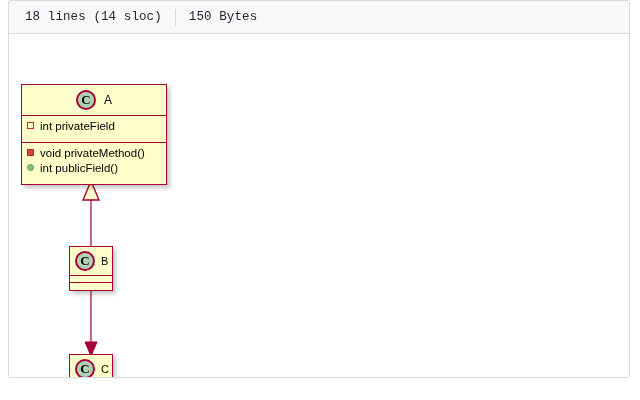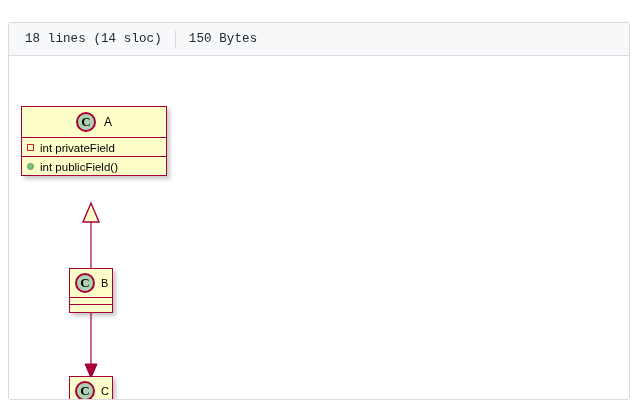--- a/index.html
+++ b/index.html
@@ -11,21 +11,21 @@
     height: 400px;
     background: #ffffff;
     font-family: "Liberation Sans", sans-serif;
     overflow: hidden;
   }
 
   
   .file-view {
     position: absolute;
     left: 8px;
-    top: 22px;
+    top: 0;
     width: 622px;
     height: 378px;
     border: 1px solid #d8dade;
     border-radius: 3px;
     box-sizing: border-box;
     background: #ef4444;
   }
 
   .file-header {
     height: 33px;
@@ -80,21 +80,21 @@
     display: flex;
     align-items: center;
     justify-content: center;
     border-bottom: 1px solid #a80036;
     box-sizing: border-box;
   }
 
   .uml-compartment {
     border-bottom: 1px solid #a80036;
     box-sizing: border-box;
-    padding: 2px 5px 1px 5px;
+    padding: 2px 5px 9px 5px;
   }
   .uml-compartment.last {
     border-bottom: none;
   }
   .uml-compartment.empty {
     padding: 0;
   }
 
   .class-name {
     font-size: 12px;
@@ -190,20 +190,24 @@
 
       <div class="uml-compartment">
         <div class="member">
           <span class="vis-icon vis-private-field"></span>
           <span>int privateField</span>
         </div>
       </div>
 
       <div class="uml-compartment last">
         <div class="member">
+          <span class="vis-icon vis-private-method"></span>
+          <span>void privateMethod()</span>
+        </div>
+        <div class="member">
           <span class="vis-icon vis-public-method"></span>
           <span>int publicField()</span>
         </div>
       </div>
     </div>
 
     <div class="uml-class" style="left:60px; top:212px; width:44px;">
       <div class="uml-header" style="height:29px; justify-content:flex-start; padding-left:5px;">
         <span class="c-icon">C</span>
         <span class="class-name small">B</span>

